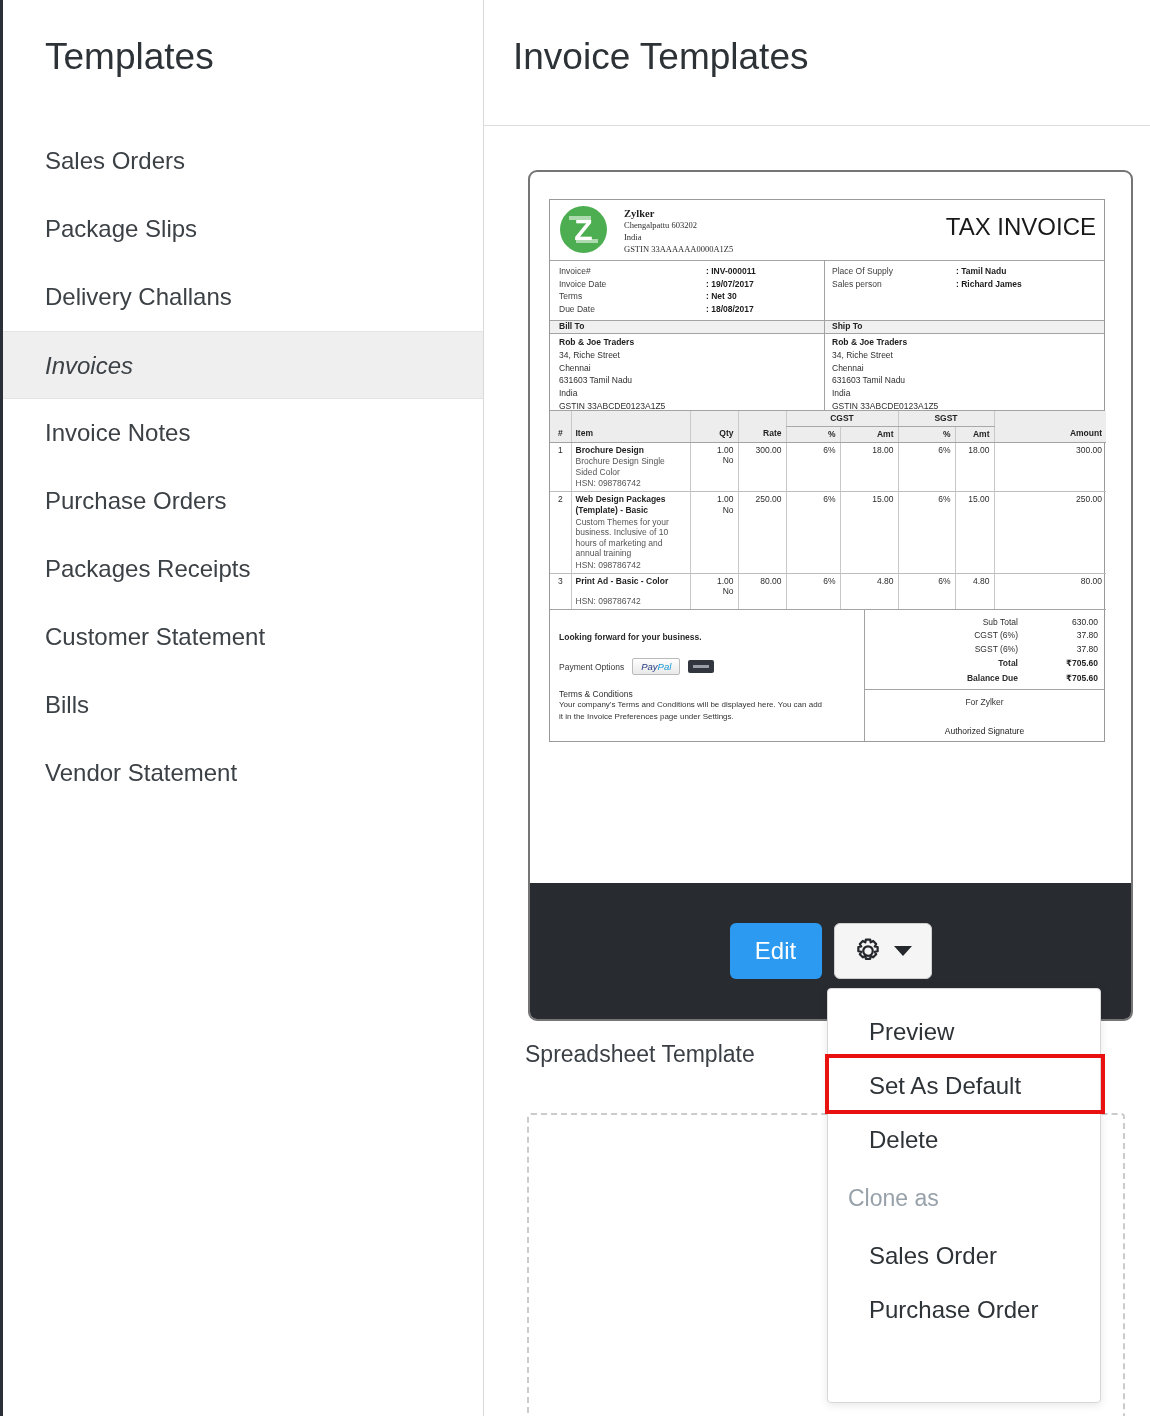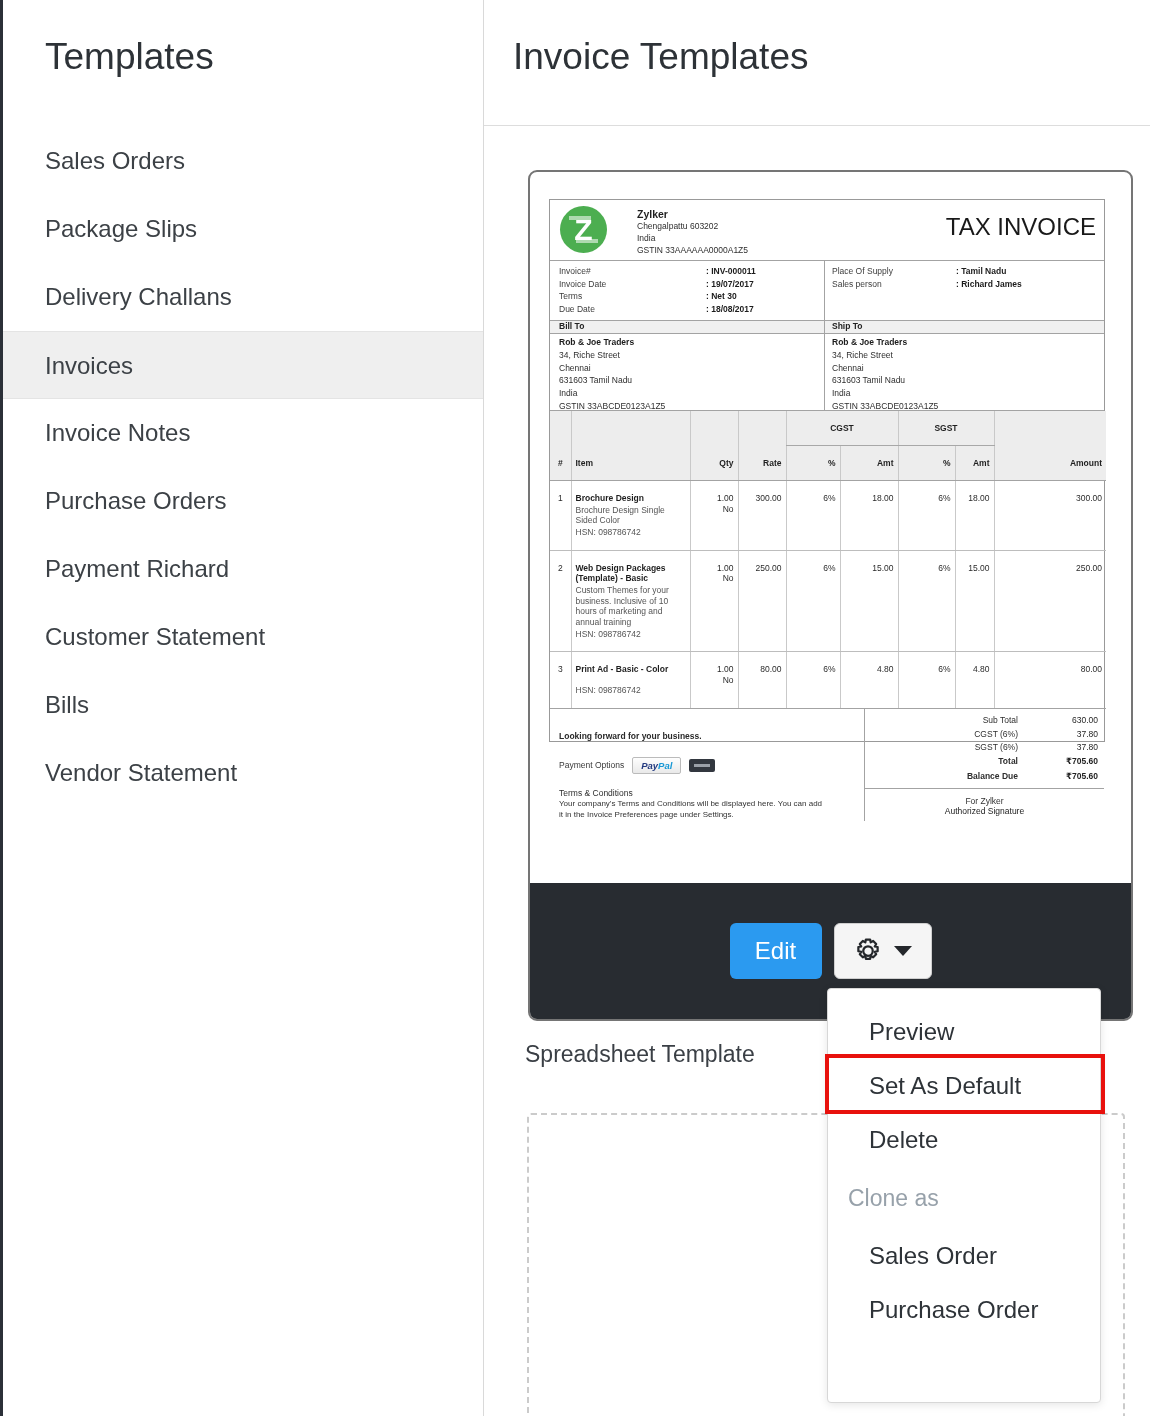--- a/index.html
+++ b/index.html
@@ -7,21 +7,21 @@
               font-family:"Liberation Sans","DejaVu Sans",sans-serif; color:#2f3439; }
 
   .left-accent { position:absolute; left:0; top:0; width:3px; height:1416px; background:#2b3038; }
 
   
   .sidebar { position:absolute; left:3px; top:0; width:481px; height:1416px;
              background:#fff; border-right:1px solid #d9d9d9; }
   .sidebar-title { position:absolute; left:42px; top:36px; font-size:37px; font-weight:400; color:#2d3237; }
   .side-list { position:absolute; left:0; top:127px; width:100%; }
   .side-item { height:68px; line-height:68px; padding-left:42px; font-size:24px; color:#3c4146; cursor:pointer; white-space:nowrap; }
-  .side-item.active { background:#efefef; border-top:1px solid #e4e4e4; border-bottom:1px solid #e4e4e4; }
+  .side-item.active { background:#efefef; border-top:1px solid #e4e4e4; border-bottom:1px solid #e4e4e4;font-style:italic; }
 
   
   .main { position:absolute; left:484px; top:0; width:666px; height:1416px; }
   .main-title { position:absolute; left:29px; top:36px; font-size:37px; font-weight:400; color:#2d3237; white-space:nowrap; }
   .main-divider { position:absolute; left:0; top:125px; width:666px; border-top:1px solid #ddd; }
 
   
   .card { position:absolute; left:44px; top:170px; width:605px; height:851px;
           border:2px solid #757575; border-radius:9px; background:#fff; overflow:hidden; }
   .card-footer { position:absolute; left:0; bottom:0; width:100%; height:136px; background:#282c31;
@@ -35,21 +35,21 @@
 
   
   .sheet { position:absolute; left:19px; top:27px; width:556px; height:543px; border:1px solid #999;
            background:#fff; display:flex; flex-direction:column; color:#2b2b2b; }
   .inv-header { height:61px; border-bottom:1px solid #a3a3a3; position:relative; flex:none; }
   .logo { position:absolute; left:10px; top:6px; width:47px; height:47px; border-radius:50%;
           background:#4cae50; color:#fff; display:flex; align-items:center; justify-content:center;
           font-size:30px; font-weight:bold; }
   .logo i { position:absolute; left:9px; top:10px; width:22px; height:4px; background:rgba(255,255,255,.55); font-style:normal; }
   .logo b { position:absolute; right:9px; bottom:10px; width:22px; height:4px; background:rgba(255,255,255,.55); }
-  .company { position:absolute; left:87px; top:8px; }
+  .company { position:absolute; left:74px; top:8px;font-family:Liberation Serif, serif; }
   .company .cname { font-size:10.5px; font-weight:bold; color:#1f1f1f; }
   .company .cline { font-size:8.5px; line-height:12.2px; color:#2e2e2e; }
   .doc-title { position:absolute; right:8px; top:13px; font-size:24px; font-weight:500; color:#191919; }
 
   .inv-meta { height:60px; border-bottom:1px solid #a3a3a3; display:flex; flex:none; font-size:8.5px; }
   .meta-left { width:274px; padding:5px 0 0 9px; }
   .meta-right { flex:1; border-left:1px solid #a3a3a3; padding:5px 0 0 7px; }
   .mrow { display:flex; height:12.7px; }
   .mrow .ml { width:147px; color:#3c3c3c; }
   .meta-right .mrow .ml { width:124px; }
@@ -60,40 +60,40 @@
   .bs-head .c1 { width:274px; padding-left:9px; }
   .bs-head .c2 { flex:1; border-left:1px solid #a3a3a3; padding-left:7px; }
   .bs-body { height:77px; display:flex; border-bottom:1px solid #a3a3a3; flex:none; font-size:8.5px; }
   .bs-body .c1 { width:274px; padding:2px 0 0 9px; }
   .bs-body .c2 { flex:1; border-left:1px solid #a3a3a3; padding:2px 0 0 7px; }
   .addr-name { font-weight:bold; line-height:12.8px; color:#1c1c1c; }
   .addr-line { line-height:12.8px; color:#2e2e2e; }
 
   table.items { width:556px; border-collapse:collapse; table-layout:fixed; font-size:8.5px; flex:none; }
   table.items thead td { background:#ededed; font-weight:bold; color:#1f1f1f; }
-  table.items td { border-left:1px solid #c9c9c9; padding:12px 4px; vertical-align:top; }
+  table.items td { border-left:1px solid #c9c9c9; padding:2px 4px; vertical-align:top; }
   table.items td:first-child { border-left:none; }
   table.items .ghead td { height:15px; text-align:center; }
   table.items .ghead td.gspan { border-bottom:1px solid #a8a8a8; }
   table.items .chead td { height:16px; border-bottom:1px solid #a3a3a3; }
   table.items .num { text-align:right; }
   table.items .ctr { text-align:center; }
   table.items tbody td { border-bottom:1px solid #bdbdbd; }
   table.items tbody tr:last-child td { border-bottom:1px solid #a3a3a3; }
   .it-name { font-weight:bold; color:#1f1f1f; line-height:10.8px; }
   .it-desc { color:#555; line-height:10.6px; margin-top:1px; }
   .it-hsn  { color:#555; line-height:10.6px; margin-top:1px; }
   .qty2 { line-height:10.8px; }
 
   .inv-bottom { flex:1; display:flex; font-size:8.5px; }
   .bottom-left { width:315px; border-right:1px solid #a3a3a3; padding:22px 8px 0 9px; position:relative; }
   .thanks { font-weight:600; color:#2a2a2a; }
   .payrow { margin-top:16px; display:flex; align-items:center; gap:8px; color:#3a3a3a; }
   .paypal-chip { border:1px solid #bbb; border-radius:2px; background:linear-gradient(#fefefe,#e9e9e9);
-                 padding:2px 8px; font-size:9.5px; font-weight:bold; font-style:italic; }
+                 padding:2px 8px; font-size:9.5px; font-weight:normal; font-style:italic; }
   .pp1 { color:#253b80; } .pp2 { color:#1899d6; }
   .card-chip { width:26px; height:13px; background:#32373f; border-radius:2px; position:relative; }
   .card-chip::after { content:""; position:absolute; left:5px; top:5px; width:16px; height:3px; background:#9aa0a8; }
   .terms-title { margin-top:14px; color:#2e2e2e; }
   .terms-line { font-size:8px; line-height:11.6px; color:#333; }
   .bottom-right { flex:1; display:flex; flex-direction:column; }
   .totals { padding-top:5px; }
   .trow { display:flex; height:13.4px; align-items:center; }
   .trow .tl { flex:1; text-align:right; color:#2e2e2e; }
   .trow .tv { width:86px; text-align:right; padding-right:6px; color:#1f1f1f; }
@@ -123,21 +123,21 @@
 
 <div class="sidebar">
   <div class="sidebar-title">Templates</div>
   <div class="side-list">
     <div class="side-item">Sales Orders</div>
     <div class="side-item">Package Slips</div>
     <div class="side-item">Delivery Challans</div>
     <div class="side-item active">Invoices</div>
     <div class="side-item">Invoice Notes</div>
     <div class="side-item">Purchase Orders</div>
-    <div class="side-item">Payment Richard</div>
+    <div class="side-item">Packages Receipts</div>
     <div class="side-item">Customer Statement</div>
     <div class="side-item">Bills</div>
     <div class="side-item">Vendor Statement</div>
   </div>
 </div>
 
 <div class="main">
   <div class="main-title">Invoice Templates</div>
   <div class="main-divider"></div>
 

